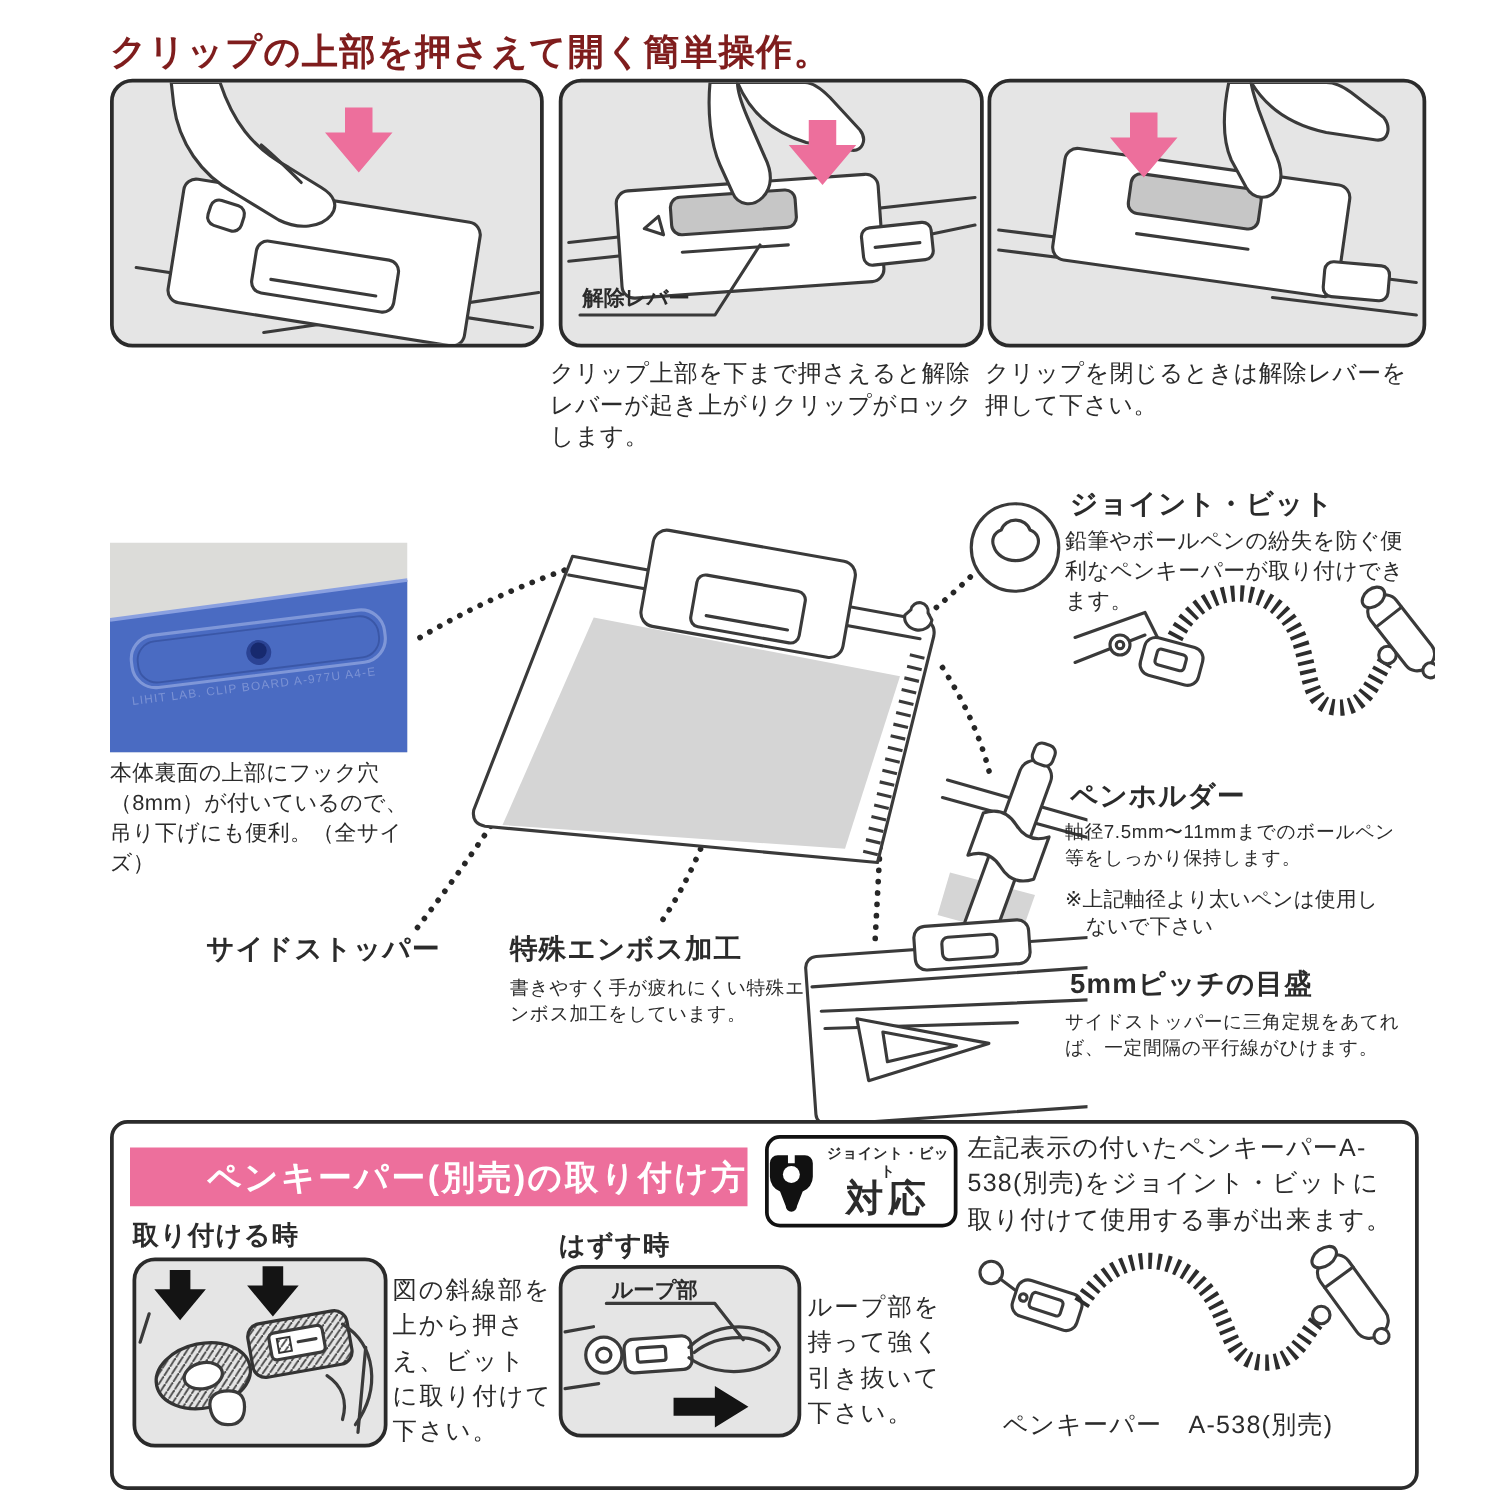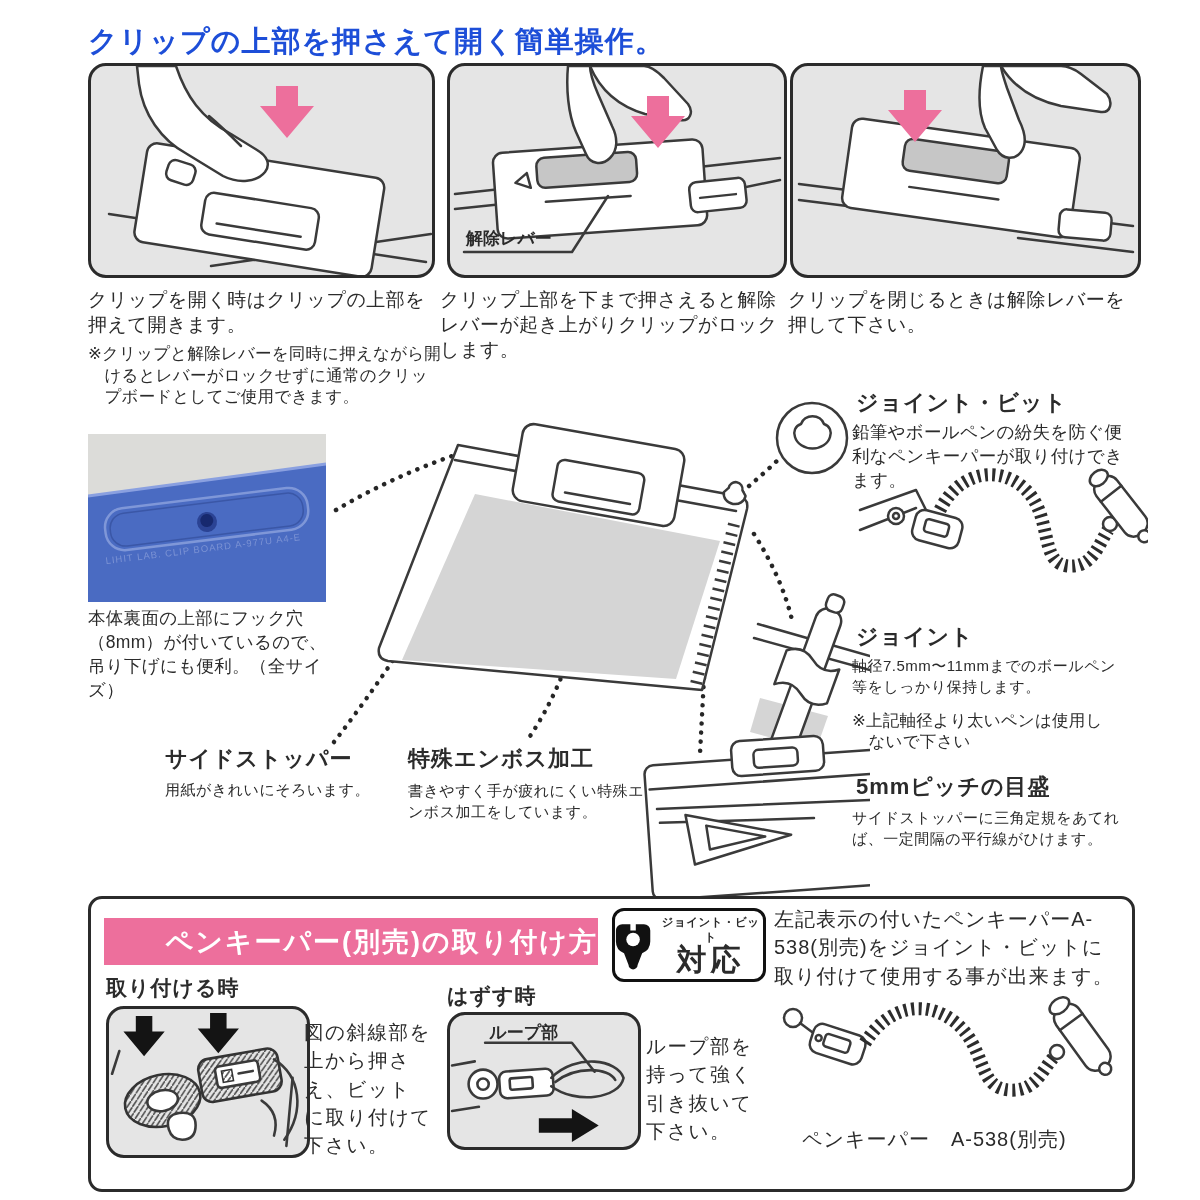--- a/index.html
+++ b/index.html
@@ -1,19 +1,19 @@
 <!DOCTYPE html>
 <html><head>
 <meta charset="utf-8">
 <style>
   html,body{margin:0;padding:0;background:#fff;}
   #canvas{position:relative;width:1200px;height:1200px;background:#fff;overflow:hidden;
     font-family:"Liberation Sans","DejaVu Sans",sans-serif;color:#2b2b2b;}
   .abs{position:absolute;}
-  .title{font-size:29px;font-weight:700;color:#1d4ed8;letter-spacing:1px;}
+  .title{font-size:29px;font-weight:700;color:#7f1d1d;letter-spacing:1px;}
   .panel{border:3.5px solid #2b2b2b;border-radius:18px;background:#e5e5e5;}
   .cap{font-size:19px;line-height:1.32;letter-spacing:0.5px;}
   .note{font-size:16.5px;line-height:1.3;padding-left:1em;text-indent:-1em;margin-top:6px;letter-spacing:0.2px;}
   .h{font-size:22px;font-weight:700;letter-spacing:1px;}
   .b{font-size:17.5px;line-height:1.38;letter-spacing:0.3px;}
   .b2{font-size:15px;line-height:1.4;letter-spacing:0.5px;}
   svg .ln{fill:none;stroke:#3a3a3a;stroke-width:2.5;stroke-linecap:round;stroke-linejoin:round;}
   svg .lnw{fill:#fff;stroke:#3a3a3a;stroke-width:2.5;stroke-linecap:round;stroke-linejoin:round;}
   svg .dot{fill:none;stroke:#262626;stroke-width:4.5;stroke-linecap:round;stroke-dasharray:0.1 9;}
   svg .coil{fill:none;stroke:#2d2d2d;stroke-width:13;stroke-dasharray:3 4.4;}
@@ -93,24 +93,20 @@
         <rect class="lnw" x="-26" y="-15" width="52" height="28" rx="7"></rect>
       </g>
       <path class="lnw" d="M190,0 C186,20 184,44 192,62 L204,84 C210,94 222,94 228,86 C234,78 232,66 226,54 L214,22 C210,10 208,4 208,0 Z"></path>
       <path class="lnw" d="M208,0 C220,20 240,34 268,40 L308,46 C318,47 320,36 314,28 L288,8 C280,2 274,0 268,0 Z"></path>
       <g transform="translate(122,24)">
         <path fill="#ed6f9c" d="M-11,0 h22 v20 h16 l-27,32 l-27,-32 h16 z"></path>
       </g>
     </svg>
   </div>
 
-  <div class="abs" style="left:88px;top:287px;width:356px;">
-    <div class="cap">クリップを開く時はクリップの上部を押えて開きます。</div>
-    <div class="note">※クリップと解除レバーを同時に押えながら開けるとレバーがロックせずに通常のクリップボードとしてご使用できます。</div>
-  </div>
   <div class="abs cap" style="left:440px;top:287px;width:352px;">クリップ上部を下まで押さえると解除レバーが起き上がりクリップがロックします。</div>
   <div class="abs cap" style="left:788px;top:287px;width:352px;">クリップを閉じるときは解除レバーを押して下さい。</div>
 
   <div class="abs" style="left:88px;top:434px;width:238px;height:168px;">
     <svg width="238" height="168" viewBox="0 0 238 168">
       <rect width="238" height="168" fill="#dcdcd9"></rect>
       <polygon fill="#4a6bc2" points="0,62 238,30 238,168 0,168"></polygon>
       <path d="M0,62 L238,30" stroke="#8aa0e0" stroke-width="3"></path>
       <g transform="translate(119,88) rotate(-7)">
         <rect x="-102" y="-24" width="204" height="42" rx="19" fill="none" stroke="#7f97d8" stroke-width="2.5"></rect>
@@ -191,29 +187,28 @@
       <circle class="lnw" cx="252" cy="66" r="7"></circle>
       <g transform="translate(258,42) rotate(-38)">
         <rect class="lnw" x="-13" y="-26" width="26" height="68" rx="11"></rect>
         <line class="ln" x1="-13" y1="-8" x2="13" y2="-8"></line>
         <ellipse class="lnw" cx="0" cy="-28" rx="10" ry="7"></ellipse>
         <circle class="lnw" cx="0" cy="46" r="6"></circle>
       </g>
     </svg>
   </div>
 
-  <div class="abs h" style="left:856px;top:622px;">ジョイント</div>
+  <div class="abs h" style="left:856px;top:622px;">ペンホルダー</div>
   <div class="abs b2" style="left:852px;top:655px;width:278px;">軸径7.5mm〜11mmまでのボールペン等をしっかり保持します。</div>
   <div class="abs note" style="left:852px;top:710px;width:250px;margin-top:0;">※上記軸径より太いペンは使用しないで下さい</div>
 
   <div class="abs h" style="left:856px;top:772px;">5mmピッチの目盛</div>
   <div class="abs b2" style="left:852px;top:807px;width:286px;">サイドストッパーに三角定規をあてれば、一定間隔の平行線がひけます。</div>
 
   <div class="abs h" style="left:165px;top:744px;">サイドストッパー</div>
-  <div class="abs b2" style="left:165px;top:779px;width:240px;">用紙がきれいにそろいます。</div>
 
   <div class="abs h" style="left:408px;top:744px;">特殊エンボス加工</div>
   <div class="abs b2" style="left:408px;top:780px;width:238px;">書きやすく手が疲れにくい特殊エンボス加工をしています。</div>
 
   <div class="abs box" style="left:88px;top:896px;width:1041px;height:290px;"></div>
 
   <div class="abs banner" style="left:104px;top:918px;width:494px;height:47px;">
     <span>ペンキーパー(別売)の取り付け方</span>
   </div>
 
@@ -252,21 +247,21 @@
       <g transform="translate(124,64) rotate(-10)">
         <rect x="-36" y="-21" width="78" height="42" rx="10" fill="url(#hh)" stroke="#333" stroke-width="2.5"></rect>
         <rect class="lnw" x="-20" y="-12" width="42" height="21" rx="4"></rect>
         <rect x="-14" y="-7" width="10" height="11" fill="url(#hh)" stroke="#333" stroke-width="1.5"></rect>
         <line class="ln" x1="2" y1="-2" x2="16" y2="-2"></line>
       </g>
       <path class="ln" d="M160,48 C186,64 190,98 170,126 M148,88 C160,96 164,108 160,122"></path>
       <path class="lnw" d="M58,116 q-4,-14 10,-16 q16,-2 16,12 q0,14 -13,14 q-10,0 -13,-10 z"></path>
     </svg>
   </div>
-  <div class="abs smallbody" style="left:304px;top:1018px;width:128px;">図の斜線部を上から押さえ、ビットに取り付けて下さい。</div>
+  <div class="abs smallbody" style="left:314px;top:1018px;width:128px;">図の斜線部を上から押さえ、ビットに取り付けて下さい。</div>
 
   <div class="abs sub" style="left:447px;top:982px;text-align:center;">はずす時</div>
   <div class="abs smallbody" style="left:646px;top:1032px;width:124px;">ループ部を持って強く引き抜いて下さい。</div>
   <div class="abs panel" style="left:447px;top:1012px;width:188px;height:132px;border-width:3px;">
     <svg width="100%" height="100%" viewBox="0 0 182 126">
       <text x="38" y="21" font-size="16.5" font-weight="700" fill="#2b2b2b">ループ部</text>
       <path class="ln" d="M34,26 h84 l22,28"></path>
       <path class="ln" d="M2,48 L24,44 M2,92 L28,88"></path>
       <circle class="lnw" cx="32" cy="66" r="14"></circle>
       <circle class="ln" cx="32" cy="66" r="5.5"></circle>

